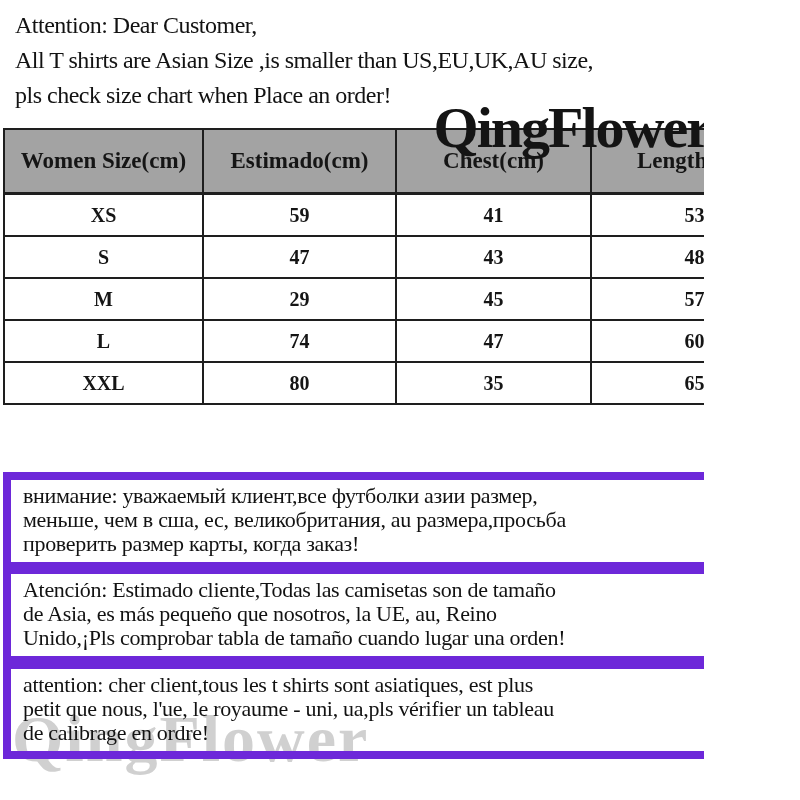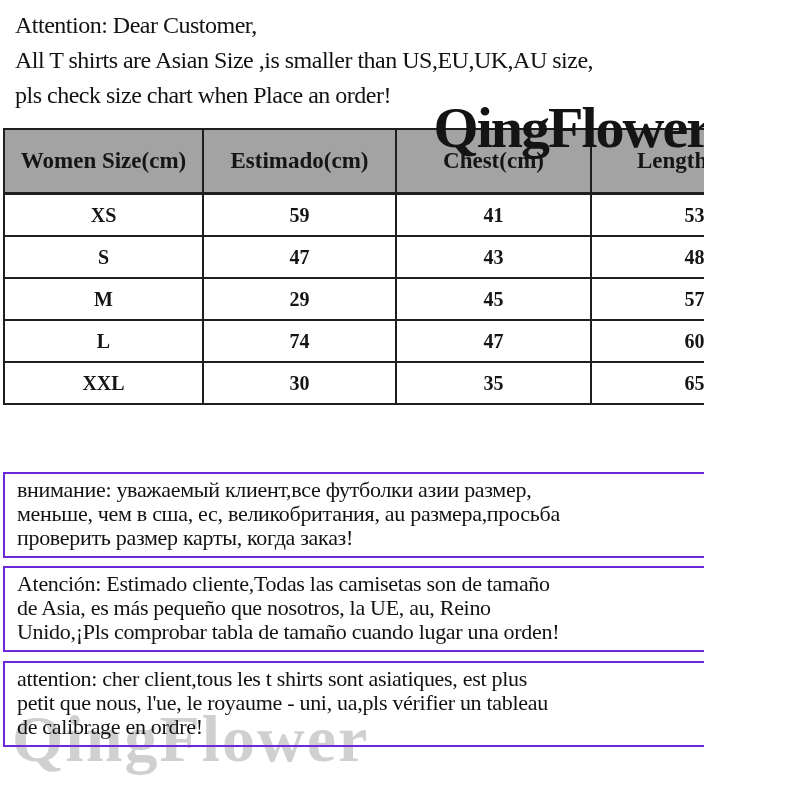--- a/index.html
+++ b/index.html
@@ -64,21 +64,21 @@
   }
   .col-size { width: 199px; }
   .col-shoulder { width: 193px; }
   .col-chest { width: 195px; }
   .col-length { width: 207px; }
   .alert-box {
     position: absolute;
     left: 3px;
     width: 791px;
     box-sizing: border-box;
-    border: 2px solid #6d28d9;
+    border: 8px solid #6d28d9;
     padding: 4px 12px 6px 12px;
     font-size: 22px;
     line-height: 24px;
     letter-spacing: -0.3px;
     white-space: pre-line;
     color: #121212;
     background: transparent;
     z-index: 2;
   }
   .box-russian { top: 472px; }
@@ -142,21 +142,21 @@
           <td>57</td>
         </tr>
         <tr>
           <td>L</td>
           <td>74</td>
           <td>47</td>
           <td>60</td>
         </tr>
         <tr>
           <td>XXL</td>
-          <td>30</td>
+          <td>80</td>
           <td>35</td>
           <td>65</td>
         </tr>
       </tbody>
   </table>
 
   <div class="alert-box box-russian">внимание: уважаемый клиент,все футболки азии размер,
 меньше, чем в сша, ес, великобритания, au размера,просьба
 проверить размер карты, когда заказ!</div>
 

